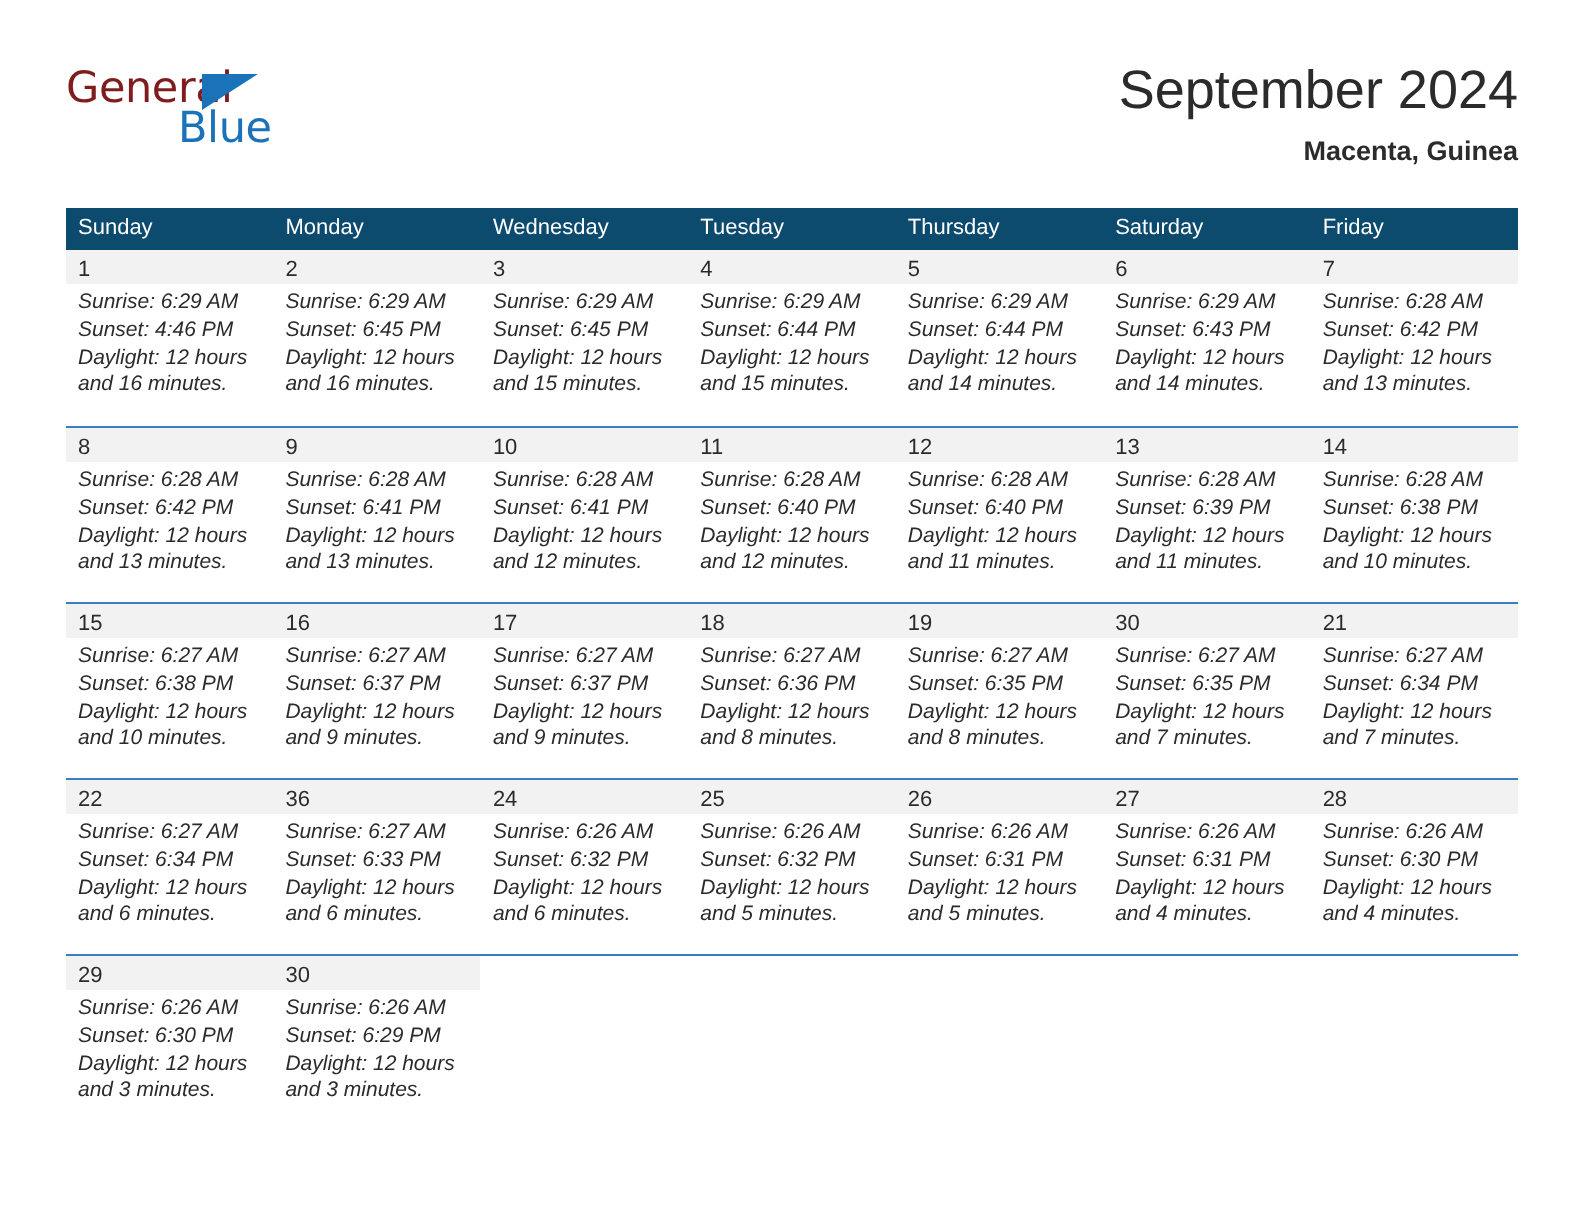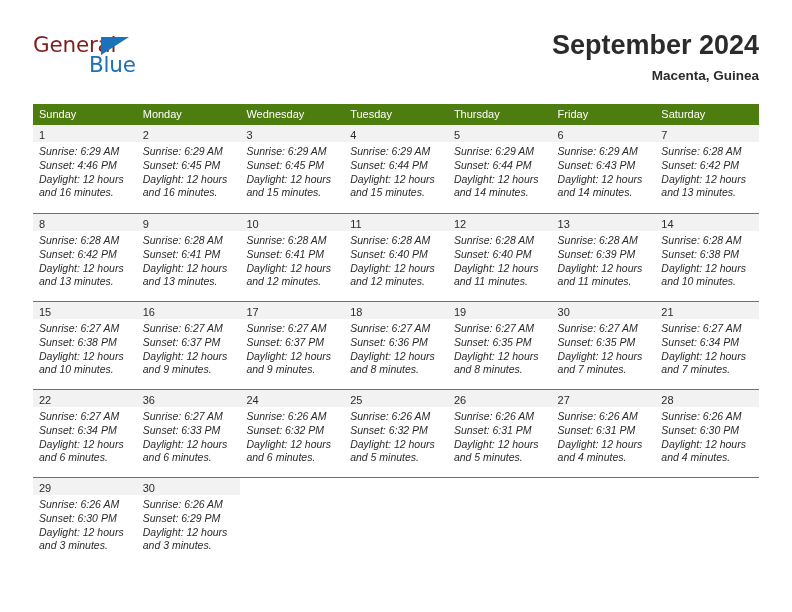--- a/index.html
+++ b/index.html
@@ -66,21 +66,21 @@
     font-weight: 400;
   }
   .title-block {
     position: absolute;
     right: 0;
     top: 0;
     text-align: right;
   }
   .cal-title {
     font-size: 27px;
-    font-weight: 700;
+    font-weight: 400;
     color: #2b2b2b;
     line-height: 34px;
     white-space: nowrap;
   }
   .cal-subtitle {
     font-size: 13.5px;
     font-weight: bold;
     color: #2b2b2b;
     line-height: 20px;
     margin-top: 4px;
@@ -89,21 +89,21 @@
 
   
   .calendar {
     position: absolute;
     left: 33px;
     top: 104px;
     width: 726px;
   }
   .weekday-row {
     display: flex;
-    background: #4d7c0f;
+    background: #0c4a6e;
     height: 21px;
   }
   .weekday-cell {
     flex: 1 1 0;
     color: #ffffff;
     font-size: 11px;
     line-height: 21px;
     padding-left: 6px;
     box-sizing: border-box;
     white-space: nowrap;
@@ -172,22 +172,22 @@
   </div>
 
   <div class="calendar">
 
     <div class="weekday-row">
       <div class="weekday-cell">Sunday</div>
       <div class="weekday-cell">Monday</div>
       <div class="weekday-cell">Wednesday</div>
       <div class="weekday-cell">Tuesday</div>
       <div class="weekday-cell">Thursday</div>
+      <div class="weekday-cell">Saturday</div>
       <div class="weekday-cell">Friday</div>
-      <div class="weekday-cell">Saturday</div>
     </div>
 
     <div id="weeks-container">
         <div class="week-row">
           <div class="day-cell">
             <div class="day-number-band"><span class="day-number">1</span></div>
             <div class="day-body">
               <div class="day-line">Sunrise: 6:29 AM</div>
               <div class="day-line">Sunset: 4:46 PM</div>
               <div class="day-line">Daylight: 12 hours</div>

